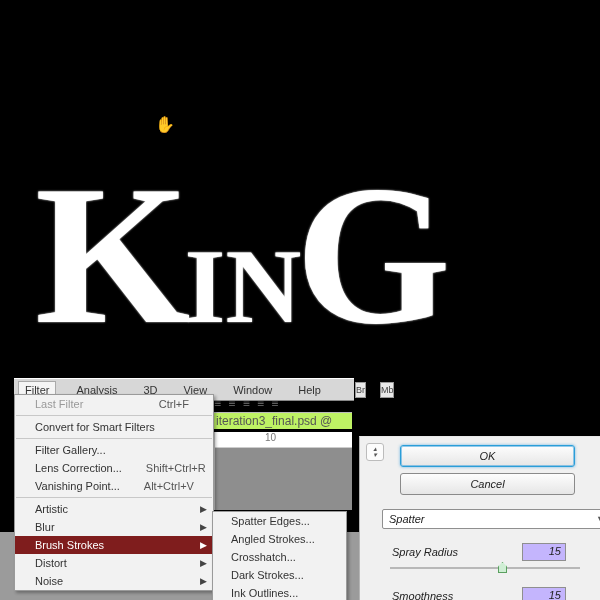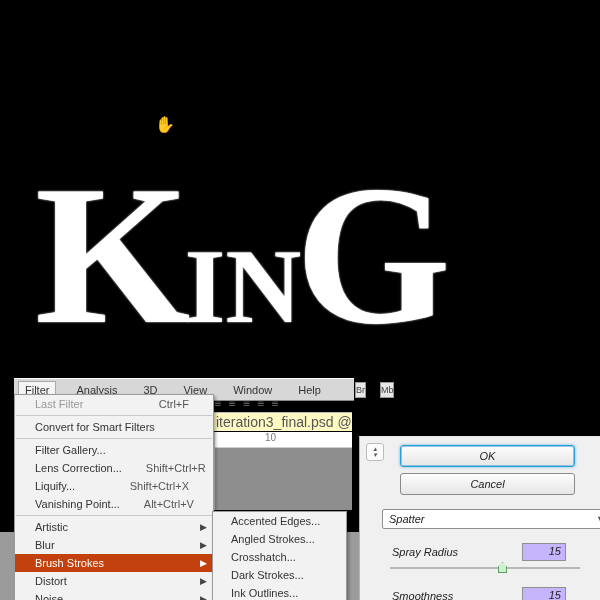--- a/index.html
+++ b/index.html
@@ -102,21 +102,21 @@
     padding: 3px 24px 3px 20px;
     color: #333;
     white-space: nowrap;
   }
   .dropdown .row.disabled { color: #999; }
   .dropdown .sep { height: 1px; background: #c8c8c8; margin: 2px 1px; }
   .dropdown .row .shortcut { color: #555; }
   .dropdown .row .arrow { position:absolute; right:6px; font-size:9px; color:#444;}
   .dropdown .row { position: relative; gap: 24px; }
   .dropdown .row.highlight {
-    background: #c2410c;
+    background: #7f1d1d;
     color: #fff;
   }
   .dropdown .row.highlight .arrow { color:#fff; }
 
   .submenu {
     position: absolute;
     top: 511px;
     left: 212px;
     width: 135px;
     background: #f2f2f2;
@@ -137,23 +137,23 @@
     width: 140px;
     height: 28px;
   }
   .icon-row {
     display:flex; gap:4px; padding:2px 0 2px 2px;
     color:#777;
     font-size: 12px;
     letter-spacing: 2px;
   }
   .doc-tab {
-    background:#fef9c3;
+    background:#bef264;
     border-top:1px solid #bbb;
-    font-size:14px; color:#555;
+    font-size:12px; color:#555;
     padding:1px 4px;
     white-space:nowrap; overflow:hidden;
   }
   .ruler {
     position:absolute;
     top:432px; left:214px;
     width:138px; height: 78px;
     background:#fff;
     border-left:1px solid #ccc;
   }
@@ -289,24 +289,20 @@
     </div>
   <div class="sep"></div>
   <div class="row">
       <span>Filter Gallery...</span>
     </div>
   <div class="row">
       <span>Lens Correction...</span>
       <span class="shortcut">Shift+Ctrl+R</span>
     </div>
   <div class="row">
-      <span>Liquify...</span>
-      <span class="shortcut">Shift+Ctrl+X</span>
-    </div>
-  <div class="row">
       <span>Vanishing Point...</span>
       <span class="shortcut">Alt+Ctrl+V</span>
     </div>
   <div class="sep"></div>
   <div class="row">
       <span>Artistic</span>
       <span class="arrow">▶</span>
     </div>
   <div class="row">
       <span>Blur</span>
@@ -321,21 +317,21 @@
       <span class="arrow">▶</span>
     </div>
   <div class="row">
       <span>Noise</span>
       <span class="arrow">▶</span>
     </div>
 
 </div>
 
 <div class="submenu">
-  <div class="row">Accented Edges...</div>
+  <div class="row">Spatter Edges...</div>
   <div class="row">Angled Strokes...</div>
   <div class="row">Crosshatch...</div>
   <div class="row">Dark Strokes...</div>
   <div class="row">Ink Outlines...</div>
 
 </div>
 
 <div class="dialog">
   <div style="display:flex;">
     <div class="chev">

